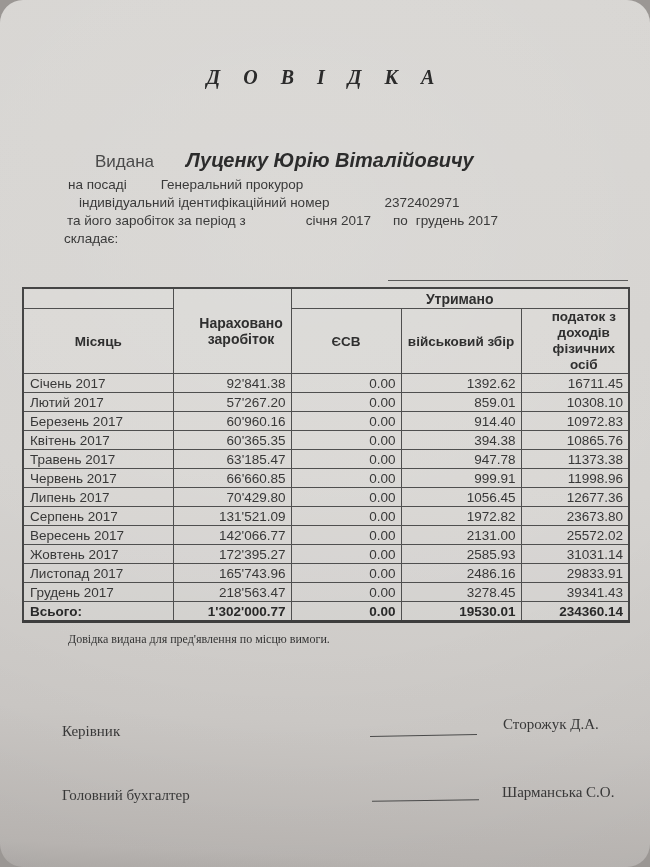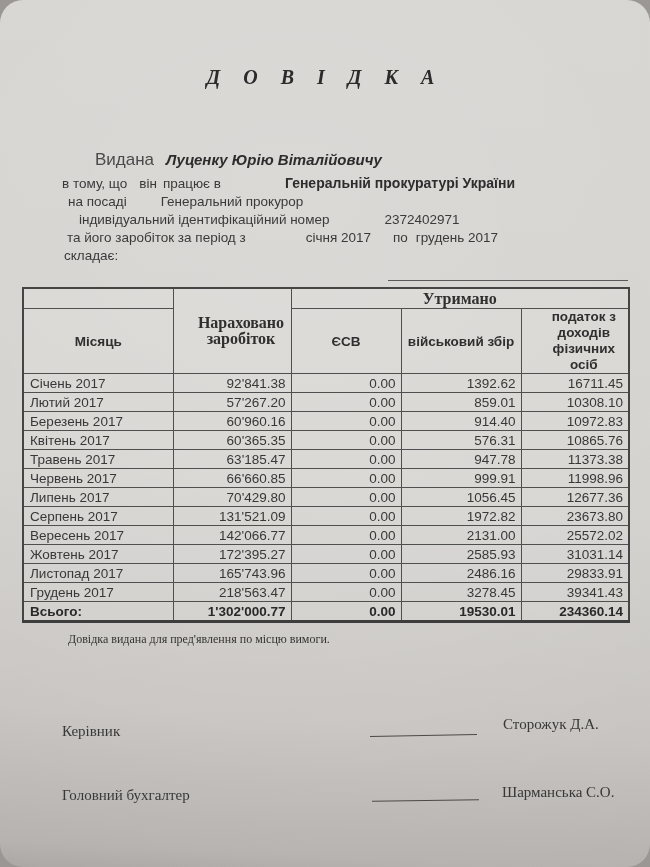--- a/index.html
+++ b/index.html
@@ -13,21 +13,21 @@
   }
   .title{
     position:absolute;top:66px;left:0;right:0;text-align:center;
     font-family:"Liberation Serif",serif;font-style:italic;font-weight:700;
     font-size:20px;letter-spacing:9px;color:#2b2b2b;
   }
   .intro{position:absolute;left:62px;top:151px;width:570px;font-size:13.5px;line-height:18px;}
   .intro .line{white-space:nowrap;}
   .l1{margin-bottom:4px;}
   .issued{margin-left:33px;font-size:17px;color:#4a4a4a;}
-  .person{margin-left:12px;font-weight:700;font-style:italic;font-size:15px;color:#2c2c2c;}
+  .person{margin-left:32px;font-weight:700;font-style:italic;font-size:20px;color:#2c2c2c;}
   .pronoun{margin-left:12px;}
   .works{margin-left:6px;}
   .org{margin-left:64px;font-weight:700;font-size:14px;color:#2d2d2d;}
   .dept{font-weight:700;font-size:14px;color:#2d2d2d;}
   .pos-label{margin-left:6px;}
   .pos{margin-left:34px;}
   .tin-label{margin-left:17px;text-align:right;}
   .tin{margin-left:55px;}
   .period-label{margin-left:5px;}
   .p-from{margin-left:60px;}
@@ -36,21 +36,21 @@
   .amount-label{margin-left:2px;}
   .pre-table-line{position:absolute;left:388px;top:280px;width:240px;border-top:1.5px solid #595959;height:0;}
   table.salary{
     position:absolute;left:22px;top:287px;width:606px;
     border-collapse:collapse;table-layout:fixed;
     background:rgba(255,255,255,0.10);
     font-size:13.5px;color:#383838;border:2px solid #454545;
   }
   .salary td{border:1px solid #4f4f4f;padding:0 4px;overflow:hidden;}
   .salary thead td{font-weight:700;text-align:center;color:#2f2f2f;}
-  .h1 td{height:19px;font-size:16px;font-family:Liberation Serif, serif;}
+  .h1 td{height:19px;font-size:14px;}
   .h2 td{height:33px;}
   td.prewrap{white-space:pre-line;line-height:16px;padding-left:22px;}
   .salary tbody td{height:18px;}
   .salary tbody td.mon{text-align:left;padding-left:6px;}
   .salary tbody td.num{text-align:right;padding-right:5px;}
   .salary tr.total td{font-weight:700;color:#292929;border-bottom:3px solid #3d3d3d;}
   .note{position:absolute;left:68px;top:632px;font-family:"Liberation Serif",serif;font-size:12px;color:#333;}
   .sig-role,.sig-name{position:absolute;font-family:"Liberation Serif",serif;font-size:15px;color:#383838;}
   .sig-line{position:absolute;height:0;border-top:1.5px solid #4a4a4a;width:107px;}
   .s1-role{left:62px;top:723px;}
@@ -63,23 +63,20 @@
 </head>
 <body>
 
 <div class="page">
 
   <div class="title">Д О В І Д К А</div>
 
   <div class="intro">
     <div class="line l1">
       <span class="issued">Видана</span><span class="person">Луценку Юрію Віталійовичу</span>
-    </div>
-    <div class="line">
-      <span>в тому, що</span><span class="pronoun">він</span><span class="works">працює в</span><span class="org">Генеральній прокуратурі України</span>
     </div>
     <div class="line">
       <span class="pos-label">на посаді</span><span class="pos">Генеральний прокурор</span>
     </div>
     <div class="line">
       <span class="tin-label">індивідуальний ідентифікаційний номер</span><span class="tin">2372402971</span>
     </div>
     <div class="line">
       <span class="period-label">та його заробіток за період з</span><span class="p-from">січня 2017</span><span class="p-po">по</span><span class="p-to">грудень 2017</span>
     </div>
@@ -132,21 +129,21 @@
           <td class="mon">Березень 2017</td>
           <td class="num">60'960.16</td>
           <td class="num">0.00</td>
           <td class="num">914.40</td>
           <td class="num">10972.83</td>
         </tr>
         <tr>
           <td class="mon">Квітень 2017</td>
           <td class="num">60'365.35</td>
           <td class="num">0.00</td>
-          <td class="num">576.31</td>
+          <td class="num">394.38</td>
           <td class="num">10865.76</td>
         </tr>
         <tr>
           <td class="mon">Травень 2017</td>
           <td class="num">63'185.47</td>
           <td class="num">0.00</td>
           <td class="num">947.78</td>
           <td class="num">11373.38</td>
         </tr>
         <tr>

